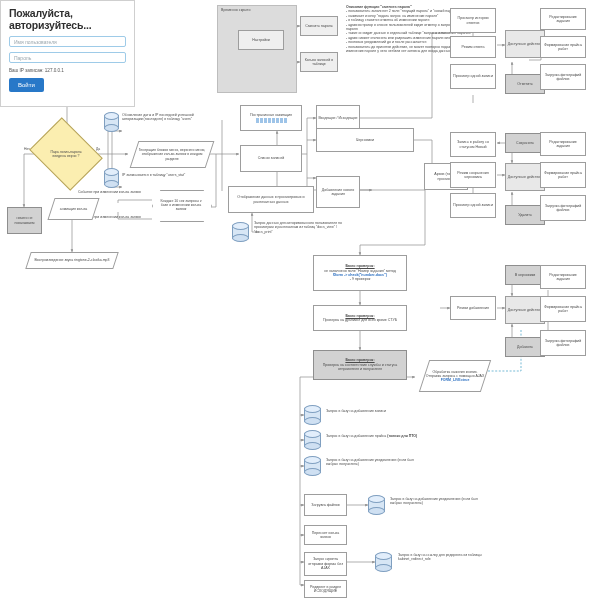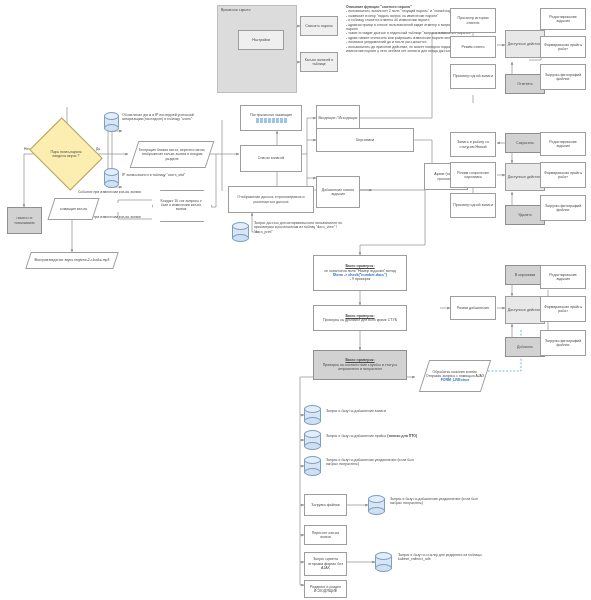--- a/index.html
+++ b/index.html
@@ -176,20 +176,27 @@
       <path d="M512,337 L512,324" marker-end="url(#ar)"></path>
       <path d="M440,308 L450,308" marker-end="url(#ar)"></path>
       <path d="M548,290 L548,300"></path>
       <path d="M548,322 L548,332"></path>
     </g>
     <g stroke="#3e9ec4" stroke-width="0.7" fill="none" stroke-dasharray="2,1.6">
       <path d="M521,330 L521,371 L456,371" marker-end="url(#arb)"></path>
     </g>
   </svg>
 
+  <div class="login-panel">
+    <div class="login-title">Пожалуйста, авторизуйтесь...</div>
+    <div class="login-input">Имя пользователя</div>
+    <div class="login-input">Пароль</div>
+    <div class="login-ip">Ваш IP записан: 127.0.0.1</div>
+    <div class="login-btn">Войти</div>
+  </div>
 
   <div class="diamond" style="left:37px;top:131px;width:58px;height:46px;">
     <div class="dshape"></div>
     <div class="dtxt">Пара логин-пароль введена верно ?</div>
   </div>
   <div class="edge-label" style="left:24px;top:147px;">Нет</div>
   <div class="edge-label" style="left:96px;top:147px;">Да</div>
 
   <div class="node gray" style="left:7px;top:207px;width:35px;height:27px;">ничего не показываем</div>
 

